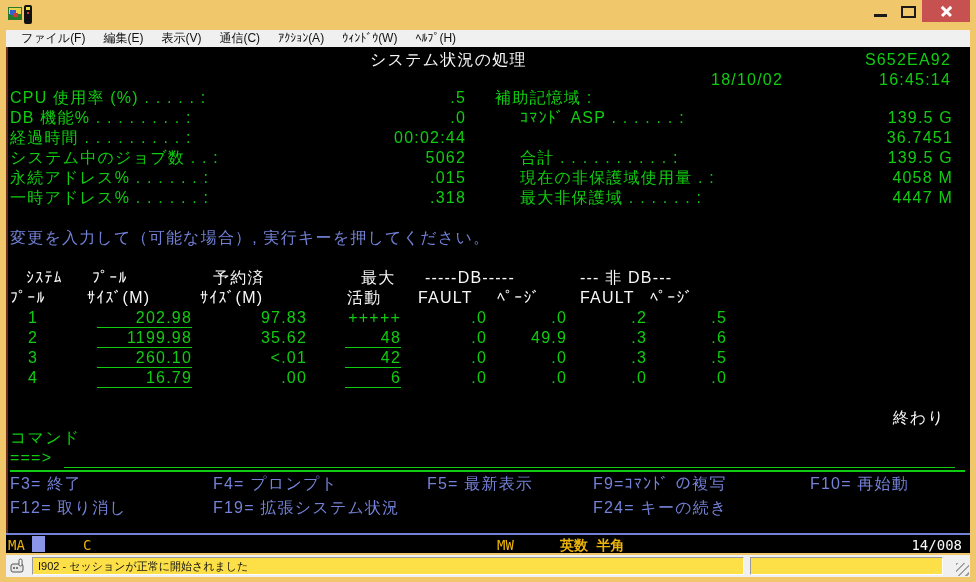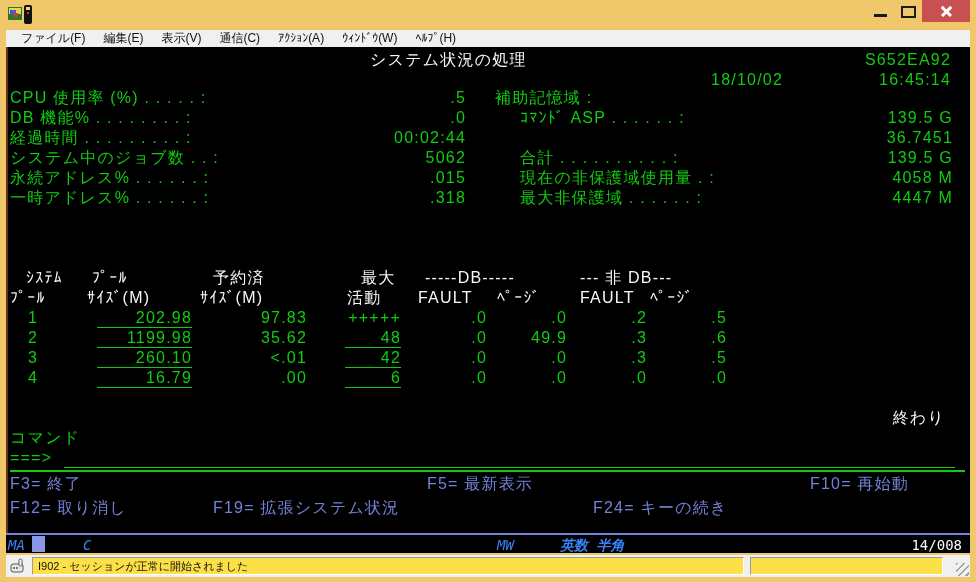--- a/index.html
+++ b/index.html
@@ -29,21 +29,21 @@
   .g { color:#10cc10; }
   .w { color:#f8f8f8; }
   .b { color:#7381d6; }
   .ra { text-align:right; }
   .fld { border-bottom:1px solid #10cc10; }
   .cmdline2 { position:absolute; left:4px; top:423px; width:955px; height:2px; background:#10cc10; }
   
   .oia { position:absolute; top:533px; left:6px; width:964px; height:20px; background:#000;
          border-top:2px solid #7381d6; font-family:"DejaVu Sans Mono", monospace; font-size:14px; }
   .oia .t { line-height:18px; height:18px; }
-  .ob { color:#3b82f6;font-style:italic; }
+  .ob { color:#eab308; }
   .ow { color:#f8f8f8; }
   .oia-block { position:absolute; left:26px; top:1px; width:13px; height:16px; background:#8a97e8; }
   
   .statusbar { position:absolute; top:555px; left:6px; width:964px; height:22px; background:#f0f0f0; }
   .sb-icon { position:absolute; left:4px; top:3px; width:18px; height:15px; }
   .sb-panel { position:absolute; top:2px; height:18px; background:#fde047;
               border:1px solid; border-color:#9a9a9a #ffffff #ffffff #9a9a9a;
               font-size:11px; line-height:16px; color:#111; padding-left:5px; white-space:nowrap; overflow:hidden; }
   .sb-msg { left:26px; width:712px; }
   .sb-aux { left:744px; width:193px; }
@@ -105,20 +105,21 @@
   <span class="t g" style="left:514px; top:61px;">ｺﾏﾝﾄﾞ ASP . . . . . . :</span>
   <span class="t g ra" style="right:17px; top:61px;">139.5 G</span>
   <span class="t g ra" style="right:17px; top:81px;">36.7451</span>
   <span class="t g" style="left:514px; top:101px;">合計 . . . . . . . . . . :</span>
   <span class="t g ra" style="right:17px; top:101px;">139.5 G</span>
   <span class="t g" style="left:514px; top:121px;">現在の非保護域使用量 . :</span>
   <span class="t g ra" style="right:17px; top:121px;">4058 M</span>
   <span class="t g" style="left:514px; top:141px;">最大非保護域 . . . . . . :</span>
   <span class="t g ra" style="right:17px; top:141px;">4447 M</span>
 
+  <span class="t b" style="left:4px; top:181px;">変更を入力して（可能な場合）, 実行キーを押してください。</span>
 
   <span class="t w" style="left:20px;   top:221px;">ｼｽﾃﾑ</span>
   <span class="t w" style="left:86px;  top:221px;">ﾌﾟｰﾙ</span>
   <span class="t w" style="left:207px; top:221px;">予約済</span>
   <span class="t w" style="left:355px; top:221px;">最大</span>
   <span class="t w" style="left:574px; top:221px;">--- 非 DB---</span>
   <span class="t w" style="left:419px; top:221px;">-----DB-----</span>
 
   <span class="t w" style="left:4px;   top:241px;">ﾌﾟｰﾙ</span>
   <span class="t w" style="left:81px;  top:241px;">ｻｲｽﾞ(M)</span>
@@ -165,21 +166,23 @@
   <span class="t g ra" style="right:323px; top:321px;">.0</span>
   <span class="t g ra" style="right:243px; top:321px;">.0</span>
 
   <span class="t w ra" style="right:25px; top:361px;">終わり</span>
   <span class="t g" style="left:4px; top:381px;">コマンド</span>
   <span class="t g" style="left:4px; top:401px;">===&gt;</span>
   <span class="t g fld" style="left:58px; right:15px; top:401px;"></span>
   <div class="cmdline2"></div>
 
   <span class="t b" style="left:4px;   top:427px;">F3= 終了</span>
+  <span class="t b" style="left:207px; top:427px;">F4= プロンプト</span>
   <span class="t b" style="left:421px; top:427px;">F5= 最新表示</span>
+  <span class="t b" style="left:587px; top:427px;">F9=ｺﾏﾝﾄﾞ の複写</span>
   <span class="t b" style="left:804px; top:427px;">F10= 再始動</span>
   <span class="t b" style="left:4px;   top:451px;">F12= 取り消し</span>
   <span class="t b" style="left:207px; top:451px;">F19= 拡張システム状況</span>
   <span class="t b" style="left:587px; top:451px;">F24= キーの続き</span>
 </div>
 <div class="term-edge"></div>
 
 <div class="oia">
   <span class="t ob" style="left:2px; top:1px;">MA</span>
   <div class="oia-block"></div>

